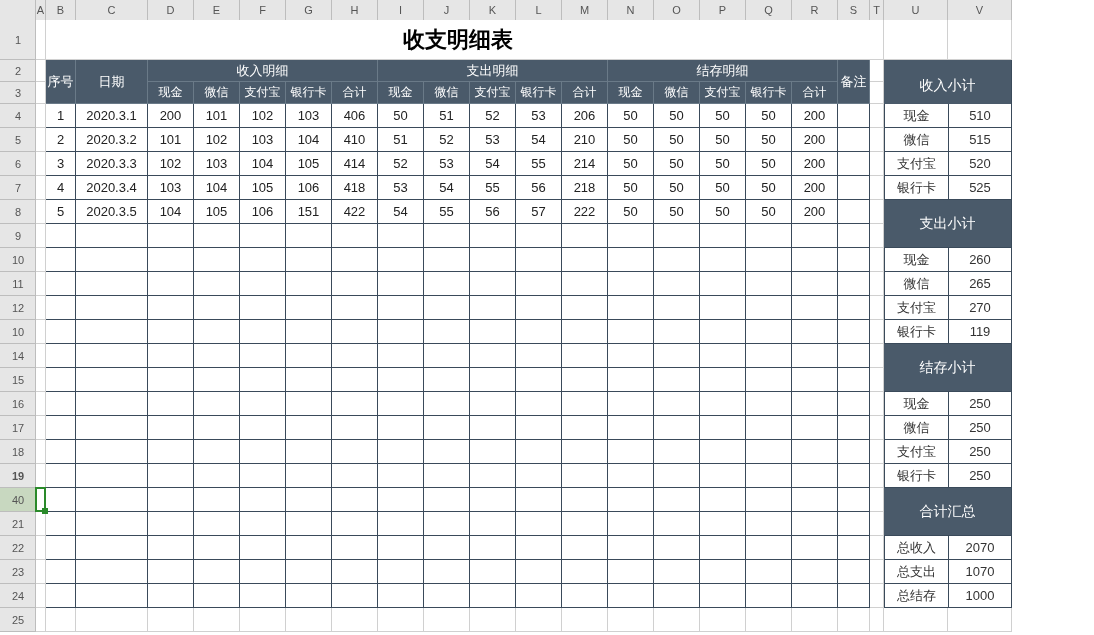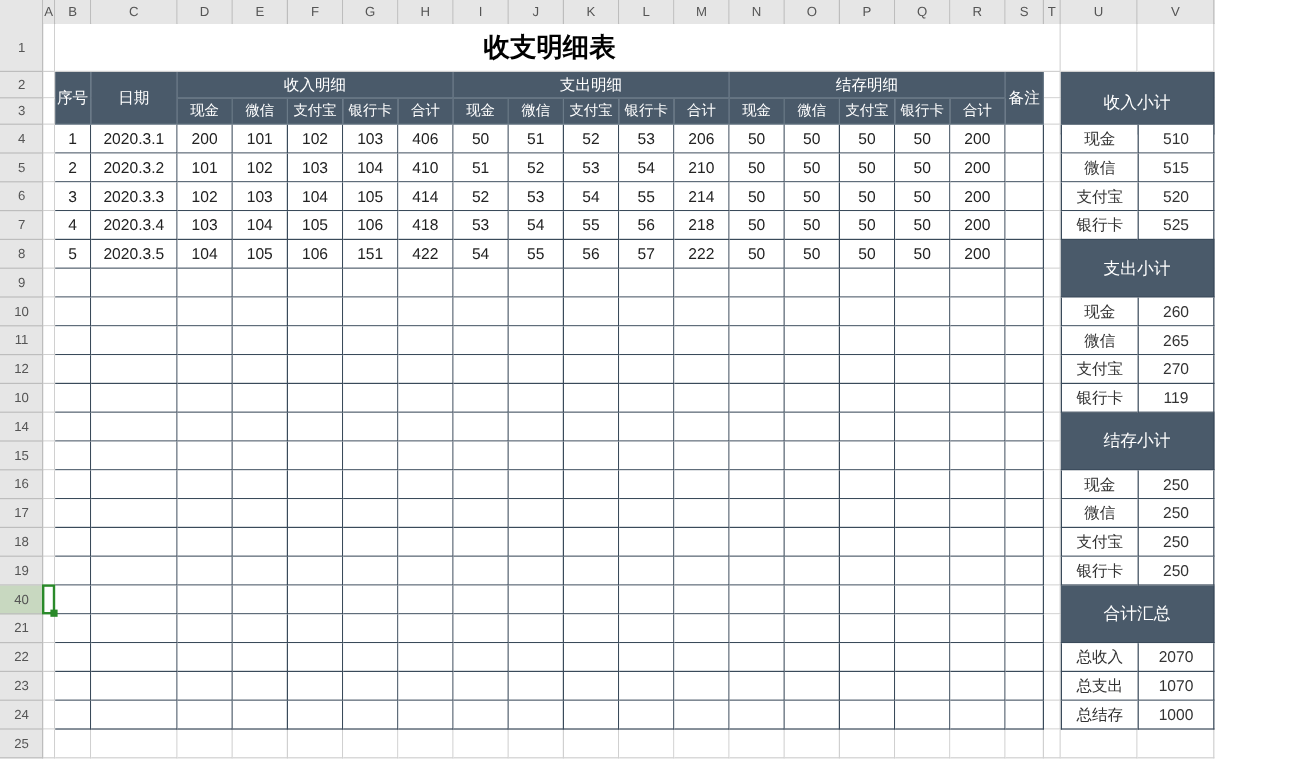--- a/index.html
+++ b/index.html
@@ -180,21 +180,21 @@
       <div class="row-head" style="height: 24px;">9</div>
       <div class="row-head" style="height: 24px;">10</div>
       <div class="row-head" style="height: 24px;">11</div>
       <div class="row-head" style="height: 24px;">12</div>
       <div class="row-head" style="height: 24px;">10</div>
       <div class="row-head" style="height: 24px;">14</div>
       <div class="row-head" style="height: 24px;">15</div>
       <div class="row-head" style="height: 24px;">16</div>
       <div class="row-head" style="height: 24px;">17</div>
       <div class="row-head" style="height: 24px;">18</div>
-      <div class="row-head" style="height: 24px;">19</div>
+      <div class="row-head" style="height: 24px; font-weight: bold;">19</div>
       <div class="row-head sel" style="height: 24px;">40</div>
       <div class="row-head" style="height: 24px;">21</div>
       <div class="row-head" style="height: 24px;">22</div>
       <div class="row-head" style="height: 24px;">23</div>
       <div class="row-head" style="height: 24px;">24</div>
       <div class="row-head" style="height: 24px;">25</div>
     </div>
   <div class="grid">
       <div class="cell " style="left: 0px; top: 0px; width: 10px; height: 40px;"></div>
       <div class="cell " style="left: 10px; top: 0px; width: 30px; height: 40px;"></div>

